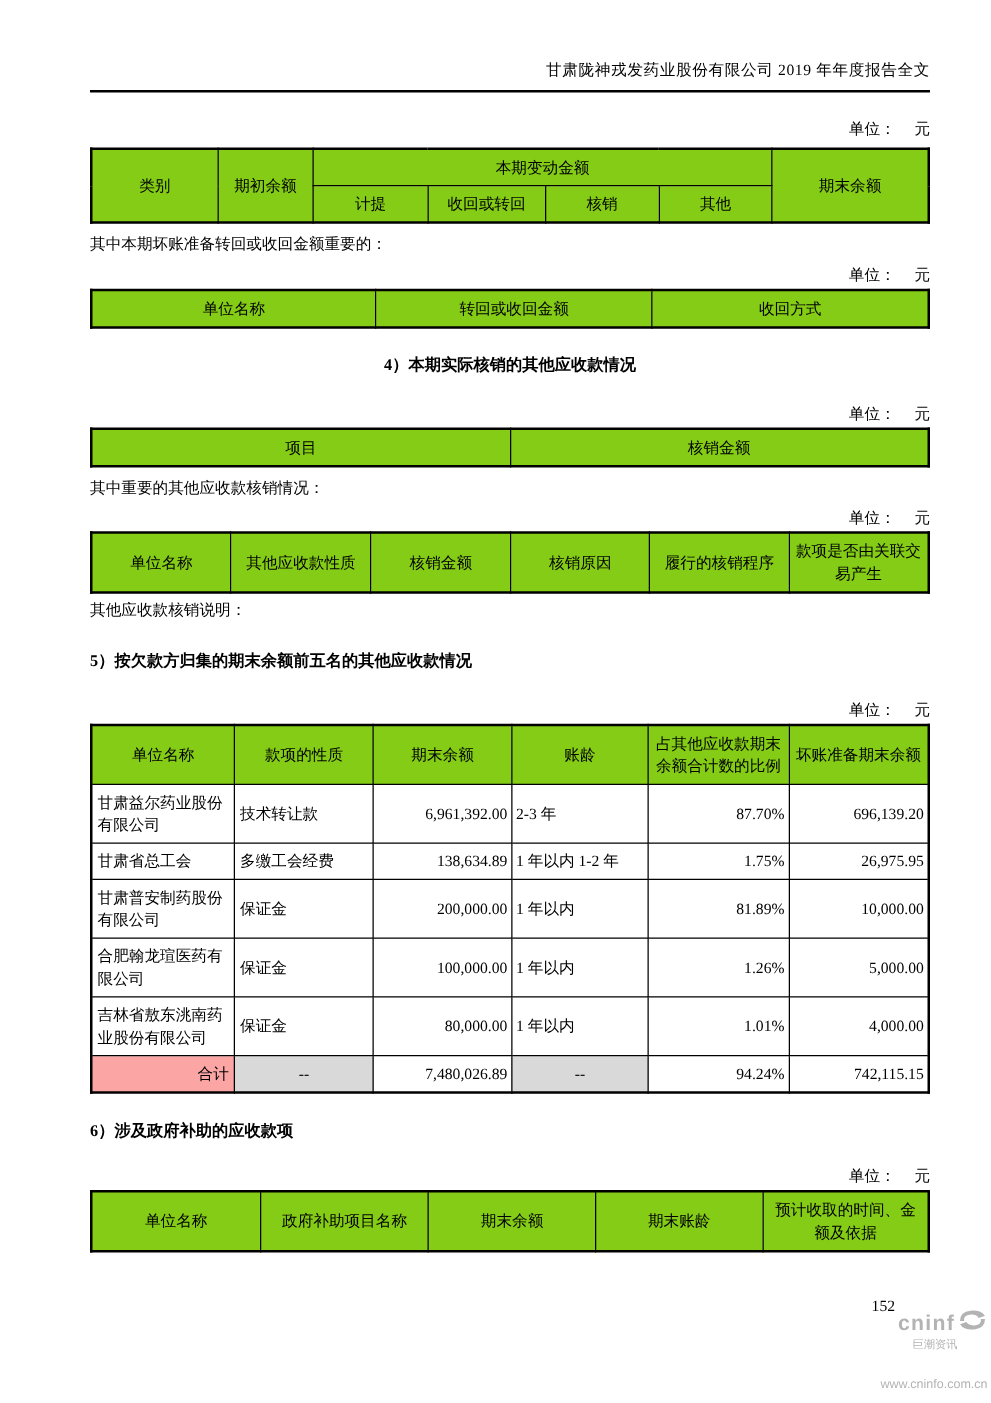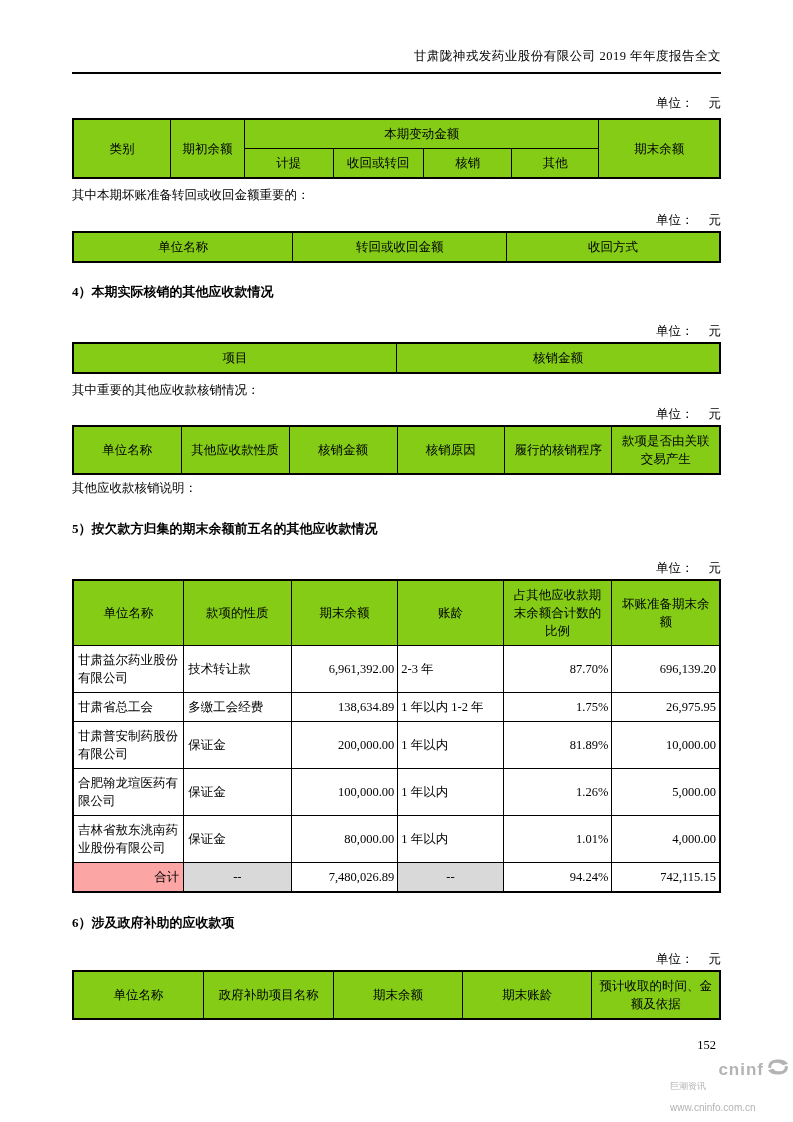--- a/index.html
+++ b/index.html
@@ -1,54 +1,54 @@
 <!DOCTYPE html>
 <html><head>
 <meta charset="utf-8">
 <style>
   * { margin:0; padding:0; box-sizing:border-box; }
   html,body { background:#ffffff; }
   .page {
     width:793px; height:1122px; margin:0 auto; position:relative;
-    background:#fff; padding:46px 72px 0 72px;
+    background:#fff; padding:46px 49px 0 72px;
     font-family:"Liberation Serif","DejaVu Serif",serif; color:#000;
   }
   .doc-title { text-align:right; font-size:12.5px; line-height:20px; letter-spacing:.5px; }
   .header-rule { height:2px; background:#000; margin-top:6px; }
   .unit-line { text-align:right; font-size:12.5px; line-height:16px; }
   .unit-line .cur { margin-left:15px; }
   .u1 { margin-top:21px; margin-bottom:7px; }
   .u2 { margin-top:9px;  margin-bottom:3px; }
   .u3 { margin-top:22px; margin-bottom:3px; }
   .u4 { margin-top:8px;  margin-bottom:3px; }
   .u5 { margin-top:22px; margin-bottom:3px; }
   .u6 { margin-top:19px; margin-bottom:3px; }
   .note { font-size:12.5px; line-height:16px; margin-top:8px; }
   .note3 { margin-top:5px; }
   .sec-heading { font-size:13px; font-weight:bold; line-height:18px; }
-  .h4 { margin-top:20px; }
+  .h4 { margin-top:20px;text-align:center; }
   .h5 { margin-top:24px; }
   .h6 { margin-top:21px; }
   table.tbl {
     width:100%; border-collapse:collapse; table-layout:fixed;
     font-size:12.5px; border:2px solid #000;
   }
   .tbl td { border:1px solid #000; padding:5px 4px; line-height:18px; vertical-align:middle; word-break:break-all; }
   .tbl .th { background:#84cc16; text-align:center; }
   .tbl .name { text-align:left; }
   .tbl .num  { text-align:right; padding-right:3px; }
   .tbl .age  { text-align:left; padding-left:3px; }
   .tbl .dash { text-align:center; background:#d9d9d9; }
   .tbl .total-label { background:#fca5a5; text-align:right; }
   .page-number { position:absolute; top:1038px; right:77px; font-size:12.5px; }
-  .cninfo { position:absolute; right:3px; bottom:8px; width:120px; text-align:left; color:#b3b3b3; }
+  .cninfo { position:absolute; right:3px; bottom:8px; width:120px; text-align:right; color:#b3b3b3; }
   .cninfo-row { display:flex; justify-content:flex-end; align-items:center; gap:2px; }
   .cninfo-word { font-family:"Liberation Sans","DejaVu Sans",sans-serif; font-weight:bold; font-size:17px; letter-spacing:1px; line-height:17px; }
   .cninfo-caption { font-size:9px; line-height:10px; margin-right:24px; font-family:"DejaVu Sans",sans-serif; }
-  .cninfo-url { font-size:10px; line-height:13px; margin-top:10px; font-family:"Liberation Sans","DejaVu Sans",sans-serif; }
+  .cninfo-url { font-size:10px; line-height:13px; margin-top:20px; font-family:"Liberation Sans","DejaVu Sans",sans-serif; }
 </style>
 </head>
 <body>
 
 <div class="page">
 
   <div class="doc-title">甘肃陇神戎发药业股份有限公司 2019 年年度报告全文</div>
   <div class="header-rule"></div>
 
   <div class="unit-line u1">

